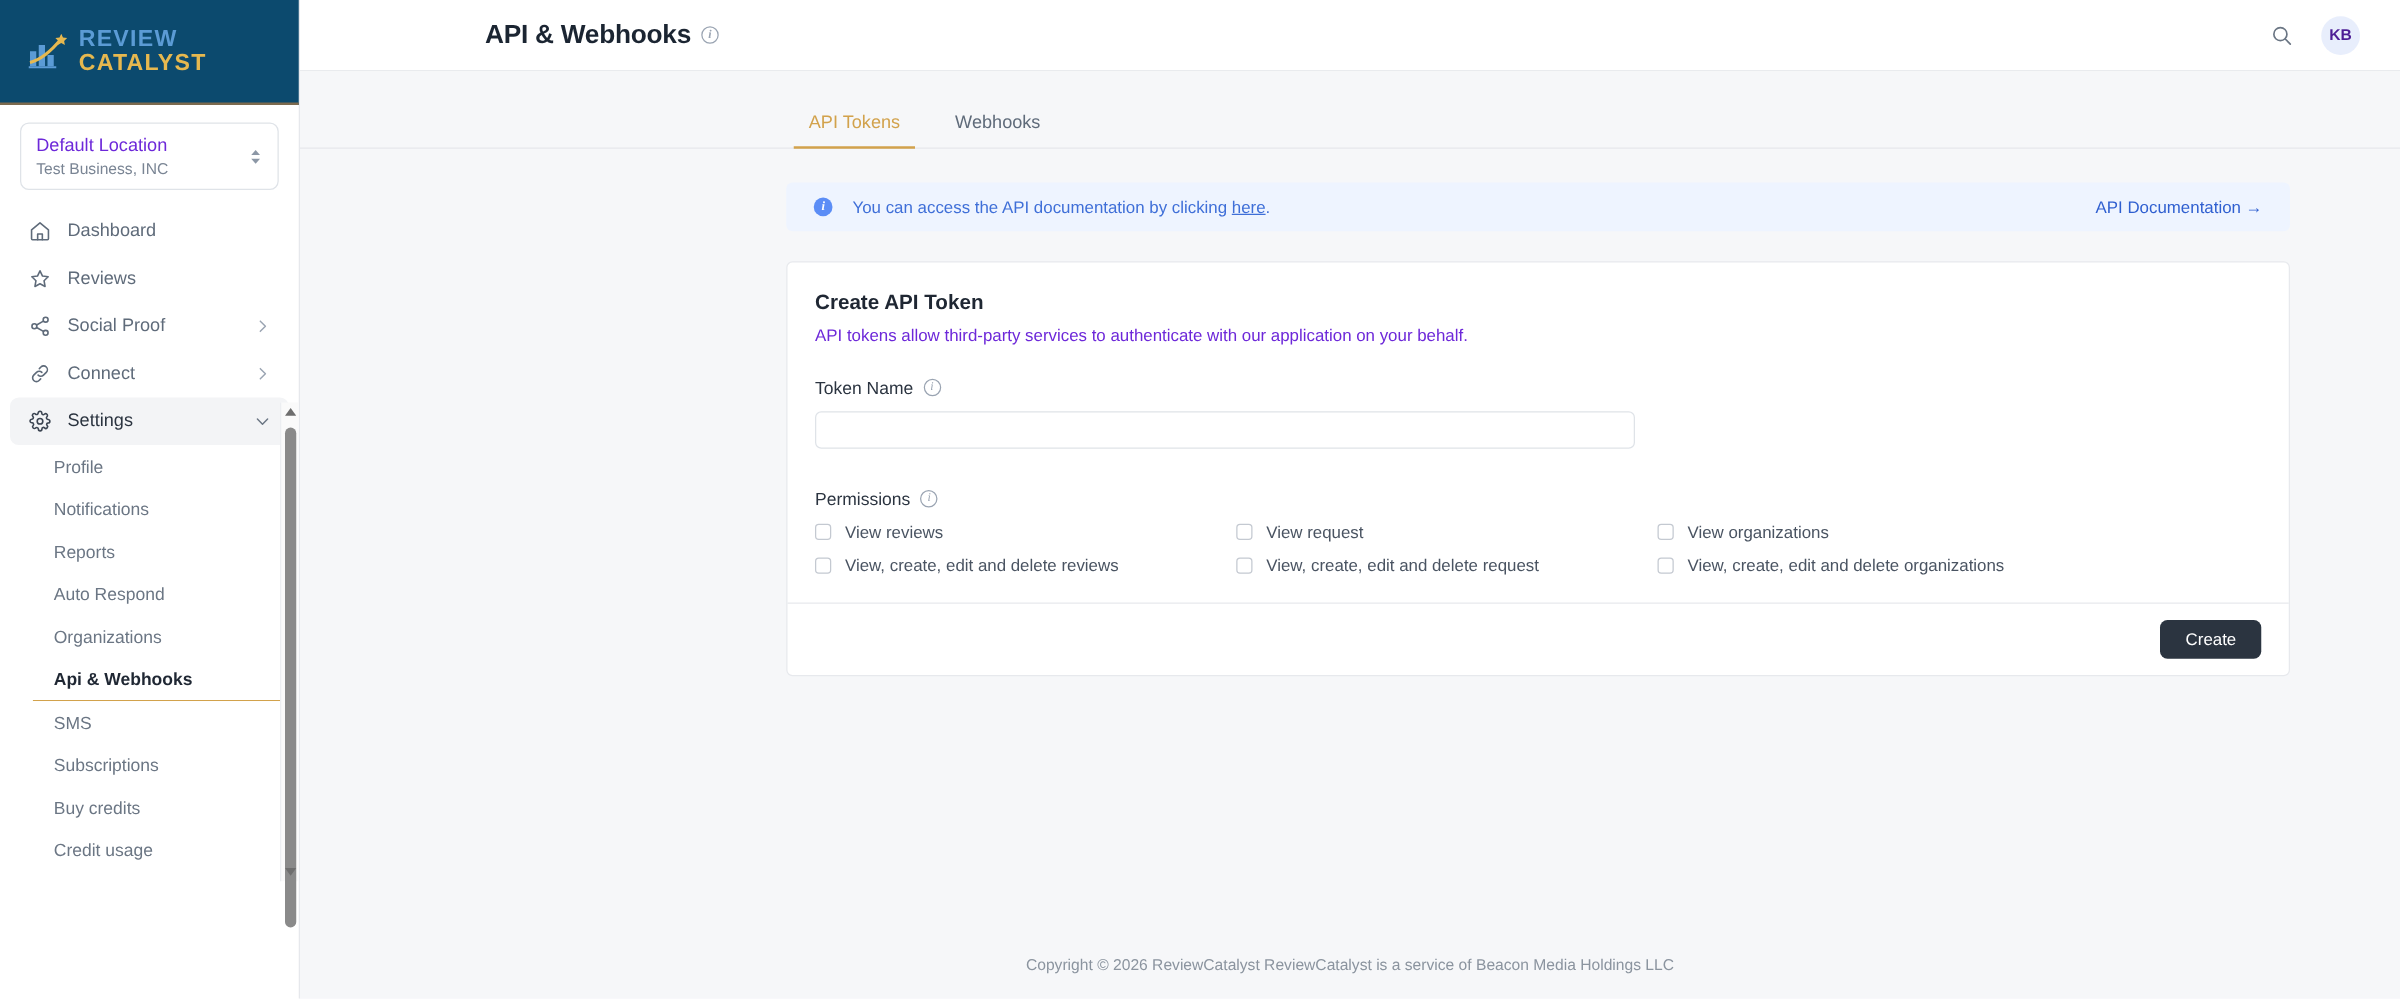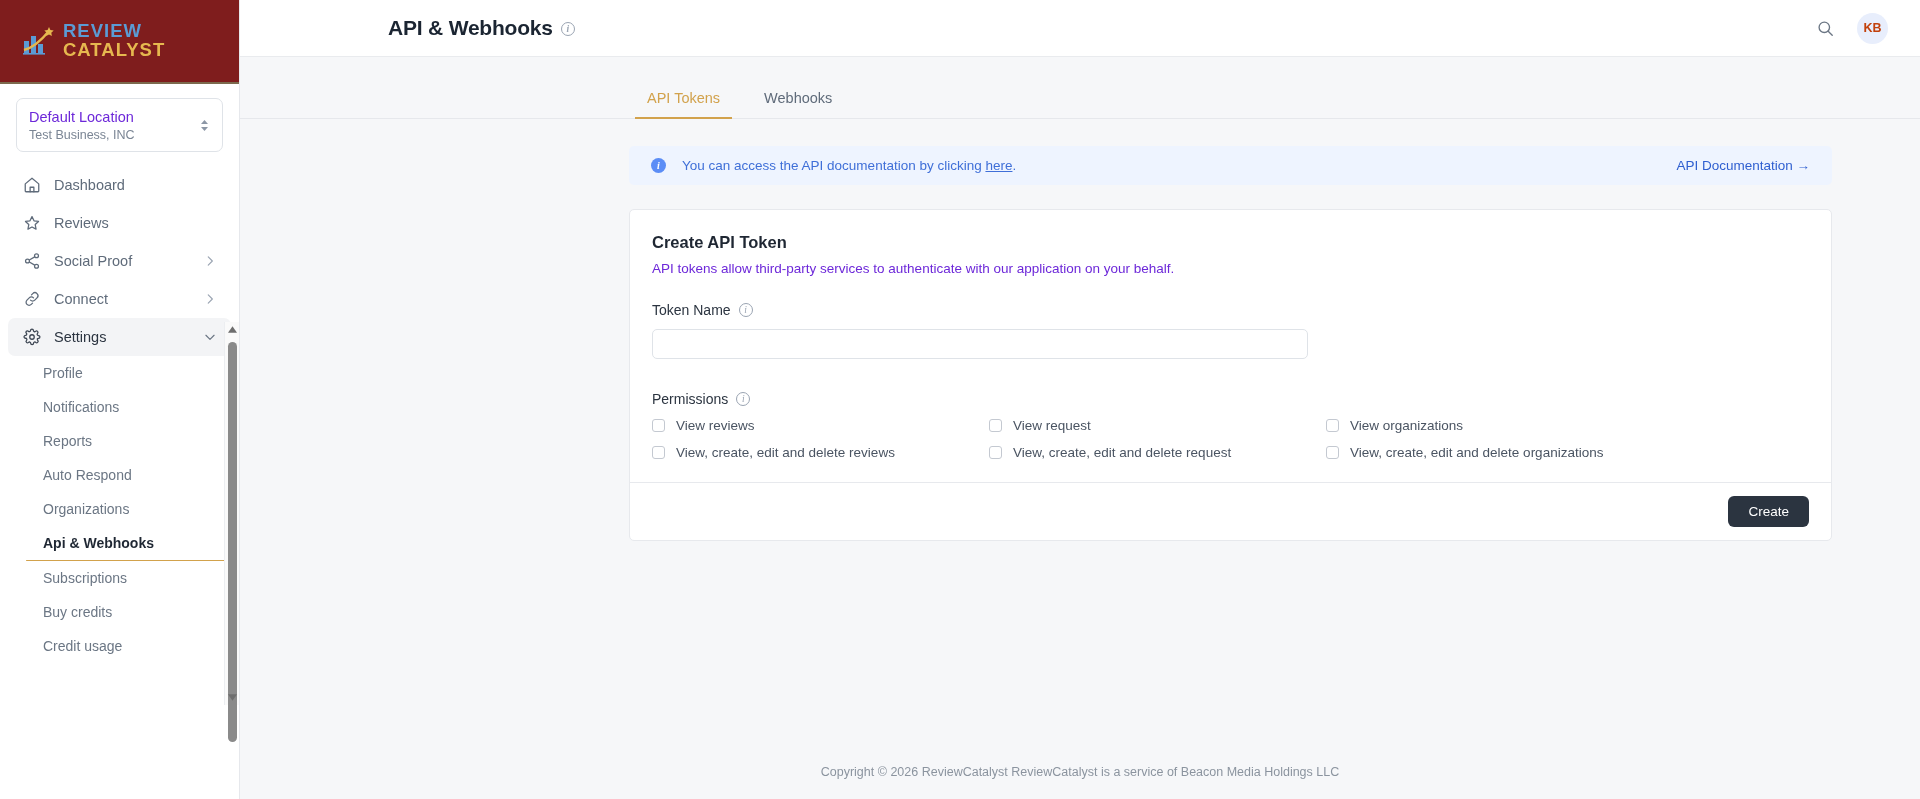--- a/index.html
+++ b/index.html
@@ -13,21 +13,21 @@
 
   
   .sidebar {
     width: 240px; height: 799px;
     background: #ffffff;
     border-right: 1px solid #e6e8ec;
     display: flex; flex-direction: column;
     position: relative; flex: 0 0 240px;
   }
   .brand {
-    height: 84px; background: #7f1d1d;
+    height: 84px; background: #0c4a6e;
     display: flex; align-items: center; padding-left: 22px;
     border-bottom: 2px solid #7c6a4e;
   }
   .brand-mark { display: flex; align-items: center; gap: 7px; }
   .brand-text { display: flex; flex-direction: column; line-height: 1.02; }
   .brand-l1 { color: #5b9bd5; font-size: 18.5px; font-weight: bold; letter-spacing: 1.0px; }
   .brand-l2 { color: #e6b84f; font-size: 18.5px; font-weight: bold; letter-spacing: 1.0px; }
 
   .loc-wrap { padding: 14px 16px 10px 16px; }
   .loc-select {
@@ -91,21 +91,21 @@
   .page-title { font-size: 21px; font-weight: bold; color: #1b2532; letter-spacing: -0.2px; }
   .info-circle {
     width: 14px; height: 14px; border: 1.3px solid #9aa4b2; border-radius: 50%;
     color: #9aa4b2; font-size: 9.5px; display: inline-flex; align-items: center;
     justify-content: center; font-style: italic; margin-left: 8px; vertical-align: middle;
     font-family: "Liberation Serif", serif;
   }
   .topbar-right { margin-left: auto; display: flex; align-items: center; gap: 22px; }
   .avatar {
     width: 31px; height: 31px; border-radius: 50%; background: #e8eefc;
-    color: #c2410c; font-size: 12.5px; font-weight: bold;
+    color: #4c1d95; font-size: 12.5px; font-weight: bold;
     display: flex; align-items: center; justify-content: center;
   }
 
   .content { flex: 1 1 auto; padding: 0 0 0 0; display:flex; flex-direction:column; min-height:0;}
   .tabs {
     display: flex; gap: 0px; padding: 0 0 0 385px;
     background: #f6f7f9; border-bottom: 1px solid #e6e8ec;
     height: 62px; align-items: flex-end;
   }
   .tab {
@@ -294,20 +294,23 @@
         <span>Auto Respond</span>
       </div>
       <div class="sub-item">
         <span>Organizations</span>
       </div>
       <div class="sub-item active">
         <span>Api &amp; Webhooks</span>
       </div>
       <div class="sub-underline"></div>
       <div class="sub-item">
+        <span>SMS</span>
+      </div>
+      <div class="sub-item">
         <span>Subscriptions</span>
       </div>
       <div class="sub-item">
         <span>Buy credits</span>
       </div>
       <div class="sub-item">
         <span>Credit usage</span>
       </div>
 
       <div class="sb-track">

